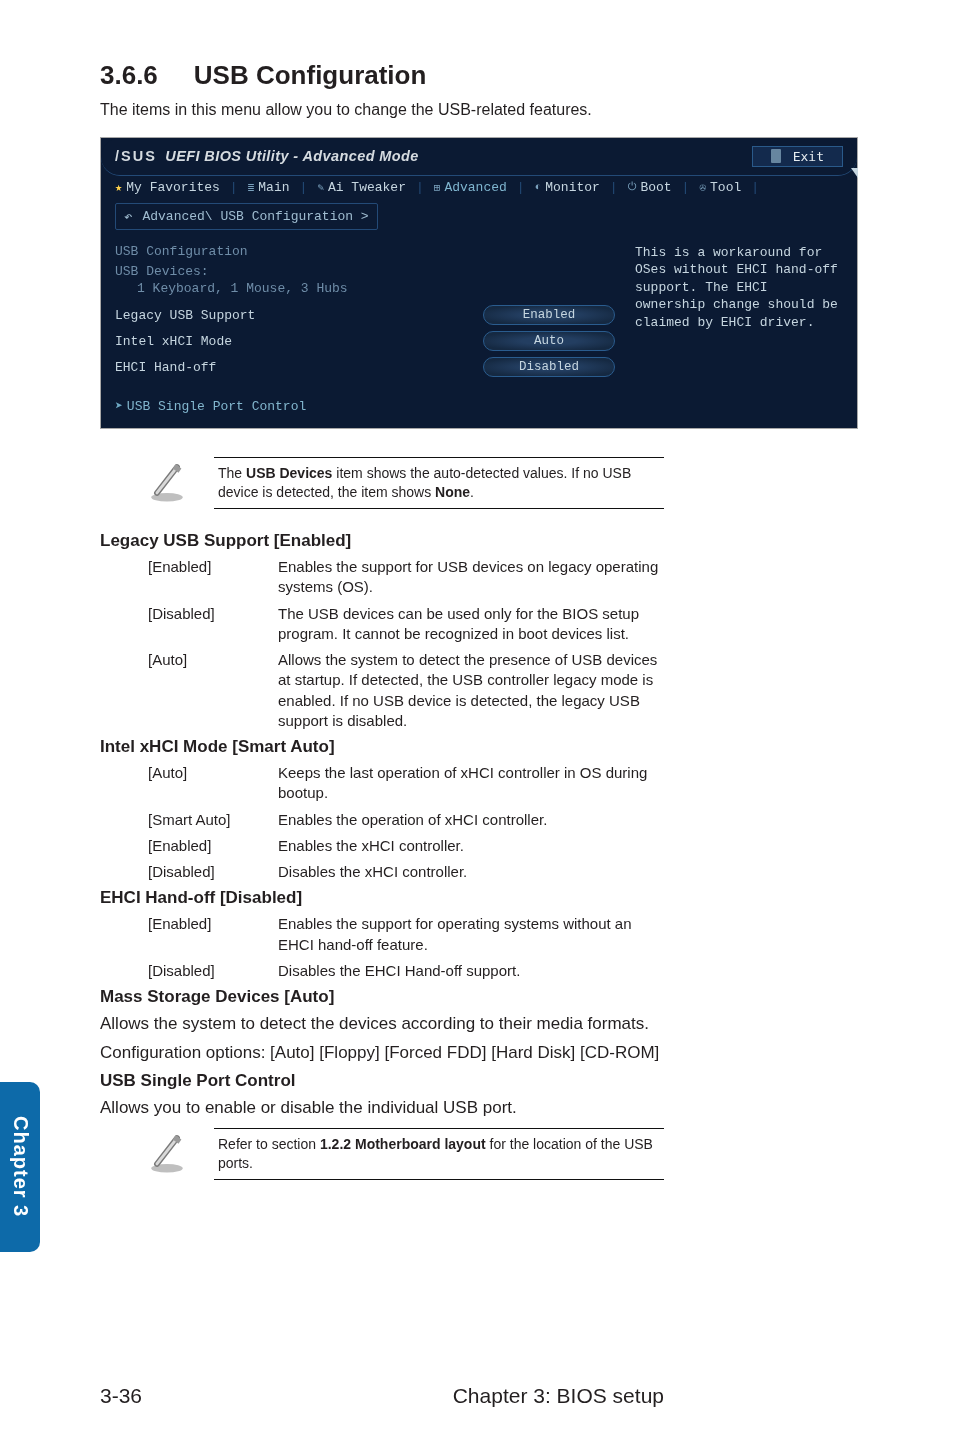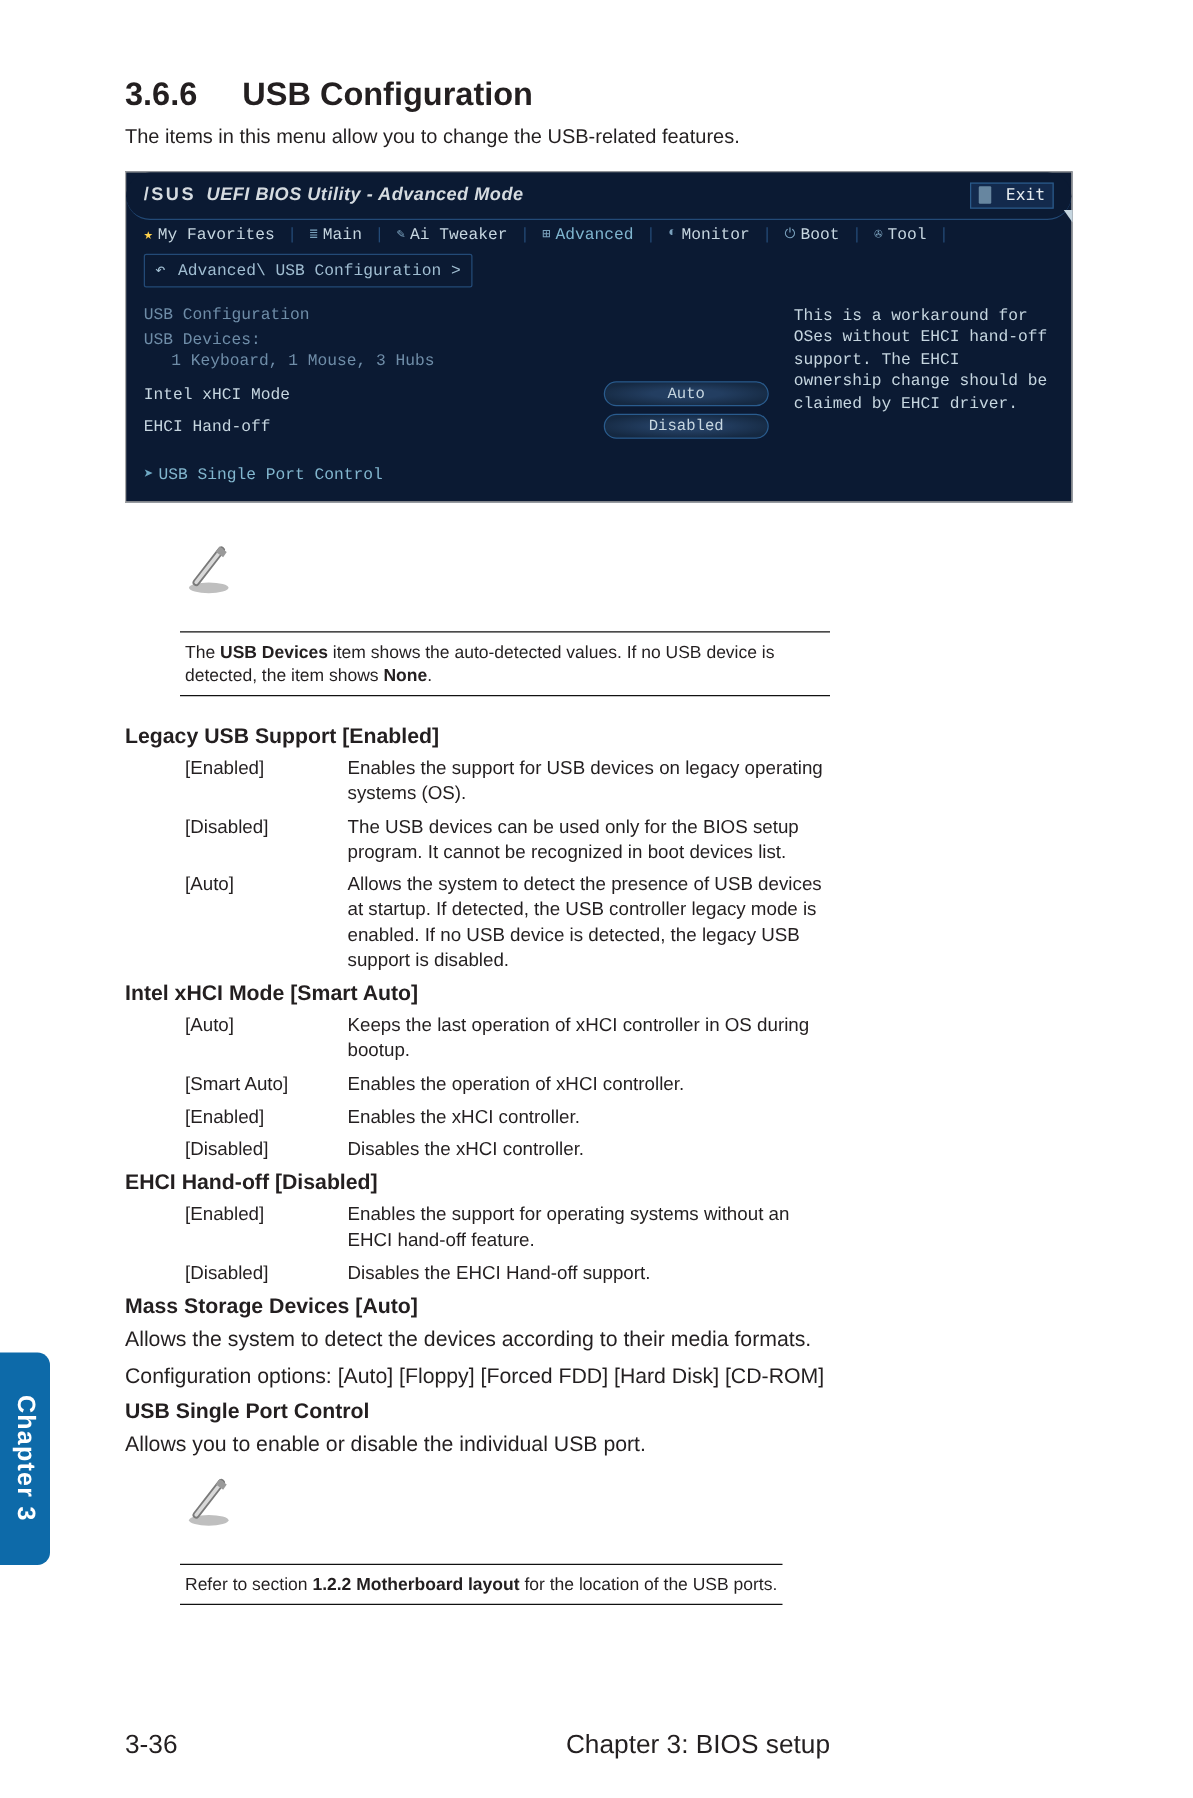--- a/index.html
+++ b/index.html
@@ -63,21 +63,21 @@
     color:#d5dbe0;
     font-style: normal;
     letter-spacing: 2px;
     font-weight: bold;
     margin-right:4px;
   }
   .exit-btn {
     background: #132a4d;
     border: 1px solid #2a5a8a;
     color: #e6ecf0;
-    padding: 2px 6px;
+    padding: 2px 18px;
     font-size: 13px;
     font-family: "Lucida Console", monospace;
     display:flex;
     align-items:center;
     gap:12px;
   }
   .exit-btn .plug {
     display:inline-block;
     width:10px;height:14px;
     background:#6786a0;
@@ -165,21 +165,20 @@
     border-left: 7px solid transparent;
     border-top: 10px solid #c6d6e0;
   }
 
   
   .note {
     display:flex;
     align-items:flex-start;
     gap: 24px;
     margin: 8px 0 22px 44px;
-    flex-direction: column;
   }
   .note .icon svg { width:46px; height:46px;}
   .note .lines {
     border-top:1px solid #111;
     border-bottom:1px solid #111;
     padding:6px 4px;
     font-size:14px;
     line-height:1.35;
     flex:1;
   }
@@ -305,20 +304,24 @@
 
     <div class="bios-body">
       <div class="bios-left">
         <div class="sub">USB Configuration</div>
         <div class="sub">
           <span>USB Devices:</span><br>
           <span class="small">1 Keyboard, 1 Mouse, 3 Hubs</span>
         </div>
 
         <div class="line-row sel">
+          <span class="label">Legacy USB Support</span>
+          <span class="pill">Enabled</span>
+        </div>
+        <div class="line-row sel">
           <span class="label">Intel xHCI Mode</span>
           <span class="pill">Auto</span>
         </div>
         <div class="line-row sel">
           <span class="label">EHCI Hand-off</span>
           <span class="pill">Disabled</span>
         </div>
 
         <div class="spc-link">
           <span class="chev">➤</span><span>USB Single Port Control</span>

